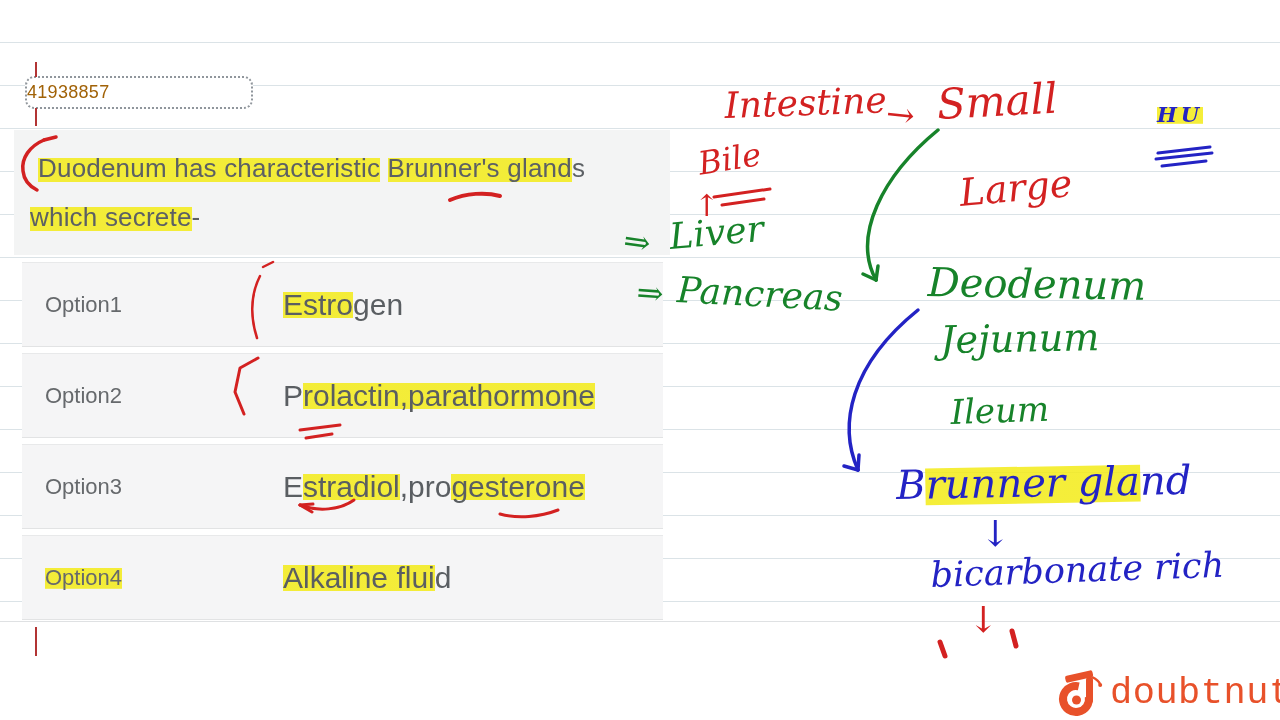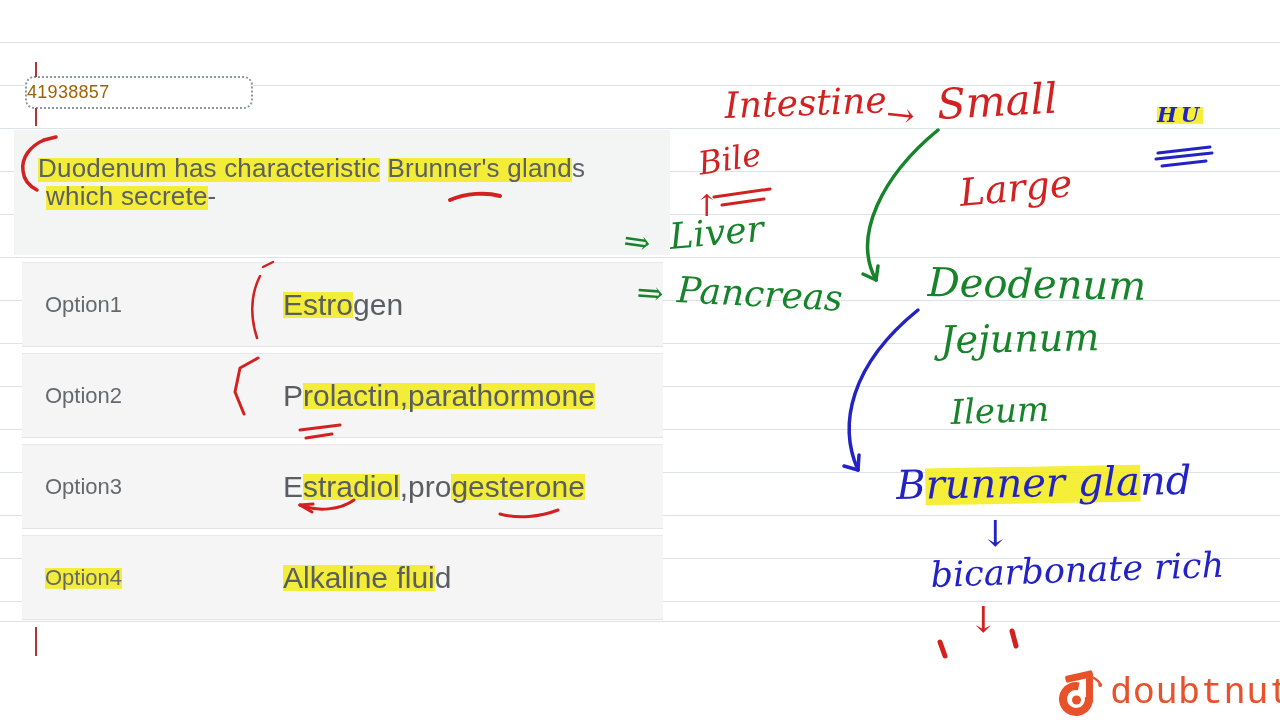--- a/index.html
+++ b/index.html
@@ -14,21 +14,21 @@
   
   #id-box{position:absolute;left:25px;top:76px;width:228px;height:33px;z-index:3;
     background:#ffffff;border:2px dotted #90969c;border-radius:9px;
     display:flex;align-items:center;padding-left:0;box-sizing:border-box;
     font-size:18px;color:#a16207;letter-spacing:.3px;}
 
   
   #q-card{position:absolute;left:14px;top:130px;width:656px;height:125px;background:#f3f4f4;z-index:1;}
   .q-line{position:absolute;z-index:3;font-size:26px;color:#5c6064;letter-spacing:.2px;white-space:nowrap;}
   #q-line1{left:30px;top:153px;padding-left:8px;}
-  #q-line2{left:30px;top:181px;margin-left:16px;}
+  #q-line2{left:30px;top:202px;}
 
   
   .opt-row{position:absolute;left:22px;width:641px;height:85px;background:#f5f5f6;z-index:1;
     border-top:1px solid #e8e9ea;border-bottom:1px solid #e2e3e4;box-sizing:border-box;
     display:flex;align-items:center;}
   #row1{top:262px}#row2{top:353px}#row3{top:444px}#row4{top:535px}
   .opt-label{position:absolute;left:23px;font-size:22px;color:#66696c;white-space:nowrap;z-index:3;}
   .opt-value{position:absolute;left:261px;font-size:30px;color:#5a5e62;white-space:nowrap;z-index:3;}
 
   

